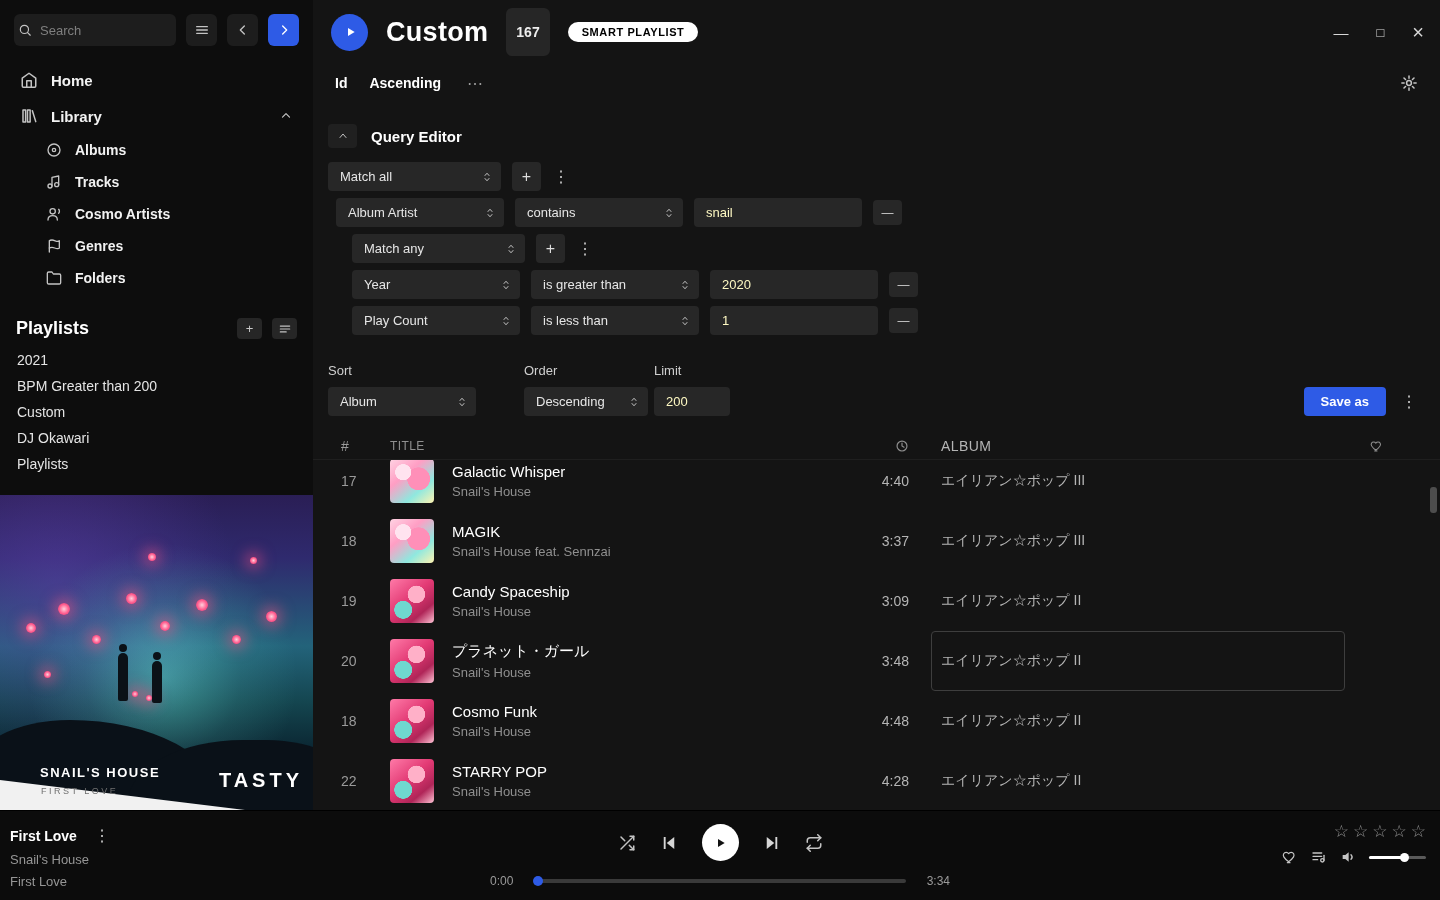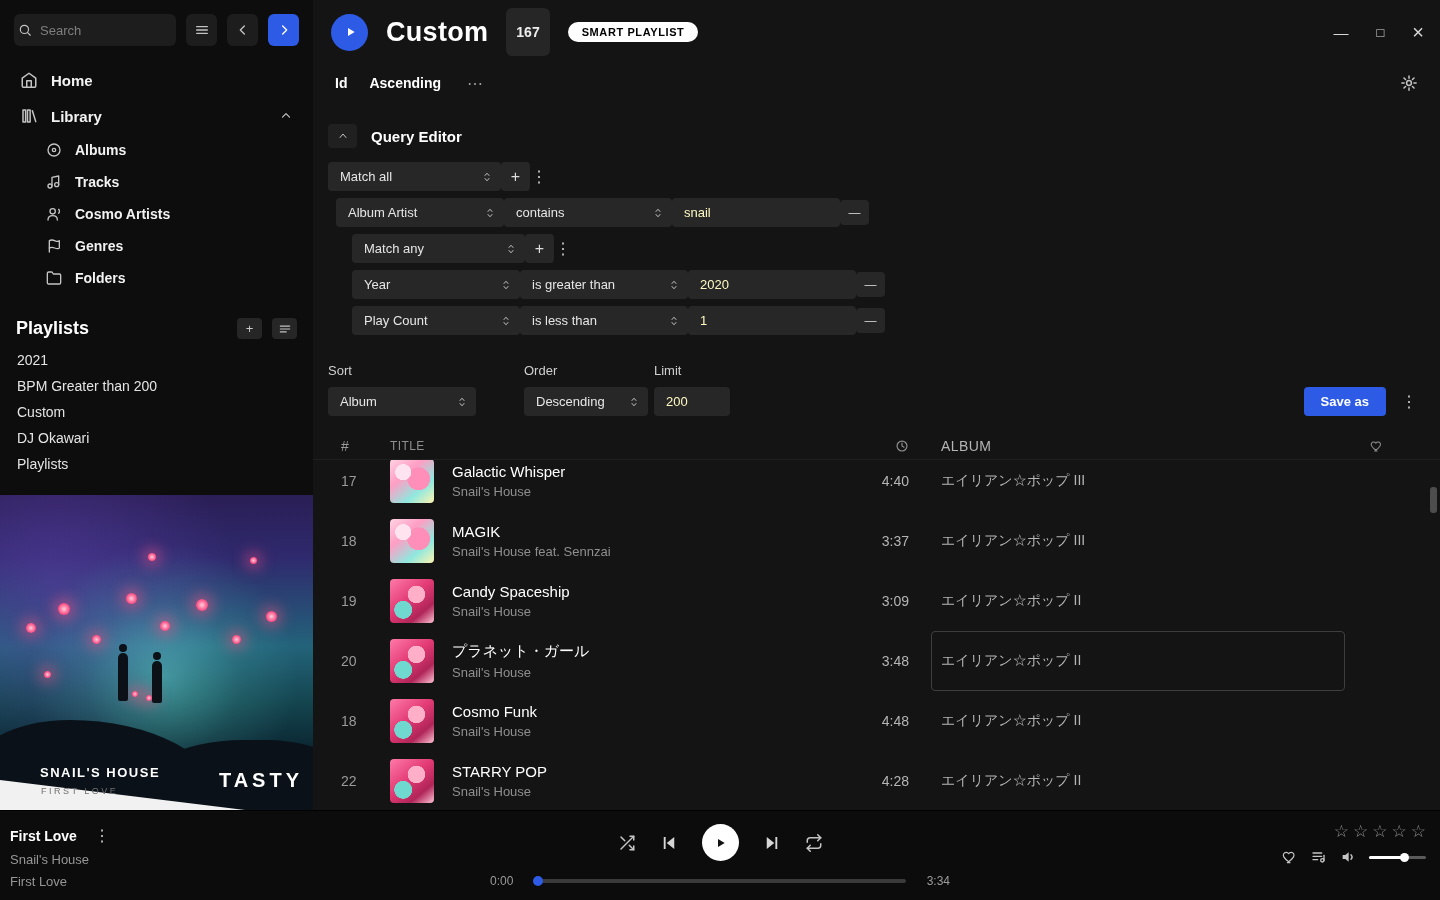--- a/index.html
+++ b/index.html
@@ -68,21 +68,21 @@
   .tb { height:38px; display:flex; align-items:center; padding:0 22px; }
   .tb .f { font-size:14px; font-weight:700; cursor:pointer; }
   .tb .d { font-size:14px; font-weight:700; margin-left:22px; cursor:pointer; }
   .tb .m { margin-left:26px; color:#9a9a9a; font-size:16px; letter-spacing:1px; cursor:pointer; }
   .tb .grow { flex:1; }
 
   .qe { padding:0 22px 0 15px; }
   .qe-head { display:flex; align-items:center; gap:14px; margin-top:22px; }
   .sq-btn { width:29px; height:24px; border-radius:4px; background:#202020; display:flex; align-items:center; justify-content:center; cursor:pointer; }
   .qe-title { font-size:15px; font-weight:700; }
-  .qrow { display:flex; align-items:center; gap:0; margin-top:7px; }
+  .qrow { display:flex; align-items:center; gap:11px; margin-top:7px; }
   .mt14 { margin-top:14px; } .ind1 { padding-left:8px; } .ind2 { padding-left:24px; }
   .select { height:29px; background:#272727; border-radius:4px; display:flex; align-items:center; justify-content:space-between;
     padding:0 8px 0 12px; font-size:13px; color:#e6e6e6; cursor:pointer; flex:none; }
   .w173{width:173px;} .w168{width:168px;} .w148{width:148px;} .w124{width:124px;}
   .qinput { height:29px; width:168px; background:#272727; border:0; border-radius:4px; padding:0 12px; color:#fef9c3; font-size:13px; font-family:inherit; outline:none; flex:none; }
   .w76 { width:76px; }
   .icon-btn { width:29px; height:29px; border-radius:4px; background:#272727; color:#ddd; display:flex; align-items:center; justify-content:center; font-size:16px; cursor:pointer; flex:none; }
   .kebab { width:18px; text-align:center; color:#c9c9c9; font-size:16px; cursor:pointer; flex:none; }
   .minus-btn { width:29px; height:25px; border-radius:4px; background:#272727; color:#cfcfcf; display:flex; align-items:center; justify-content:center; font-size:12px; cursor:pointer; flex:none; }
 

